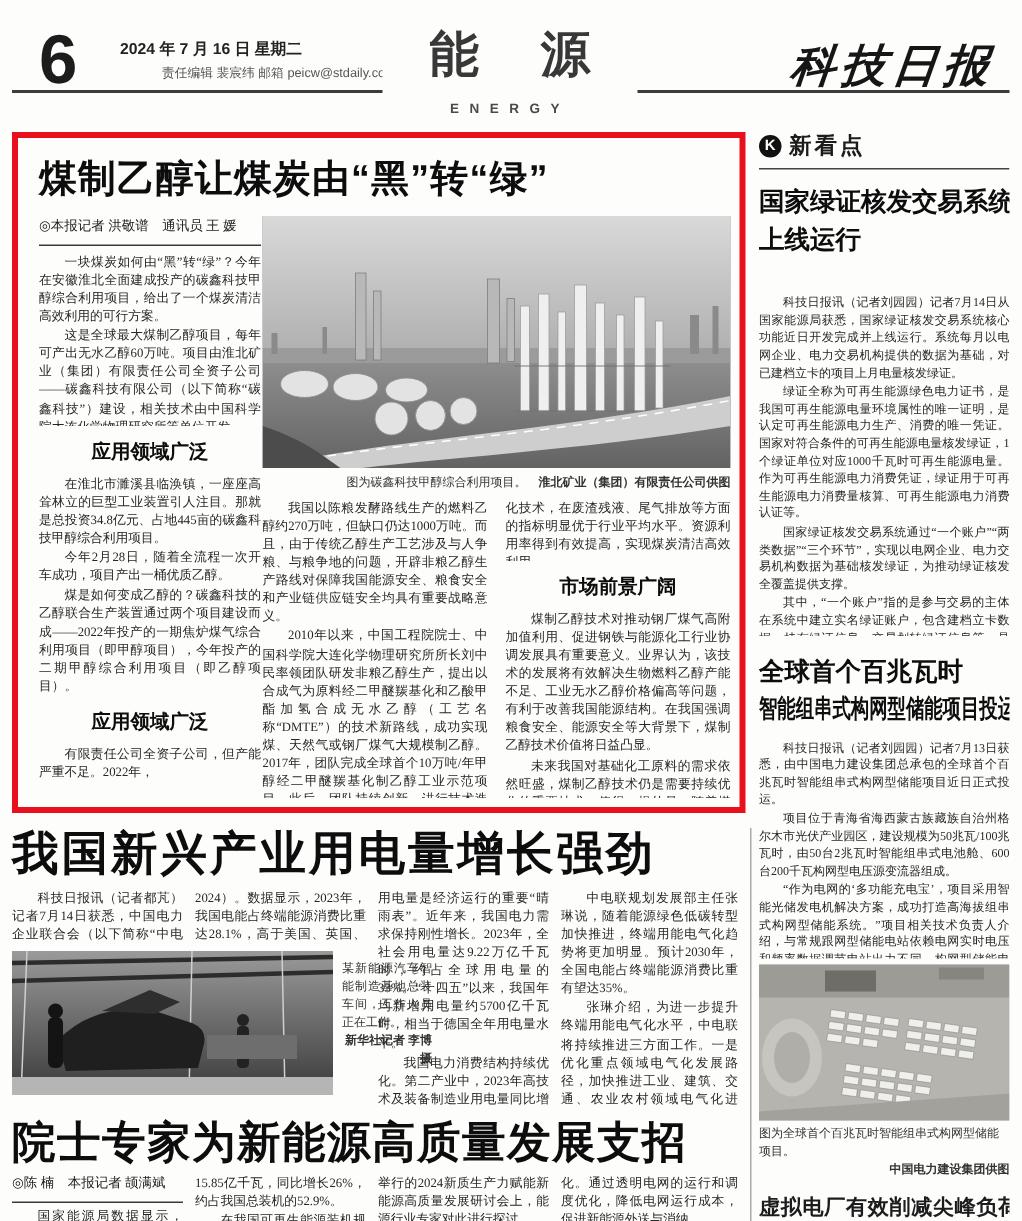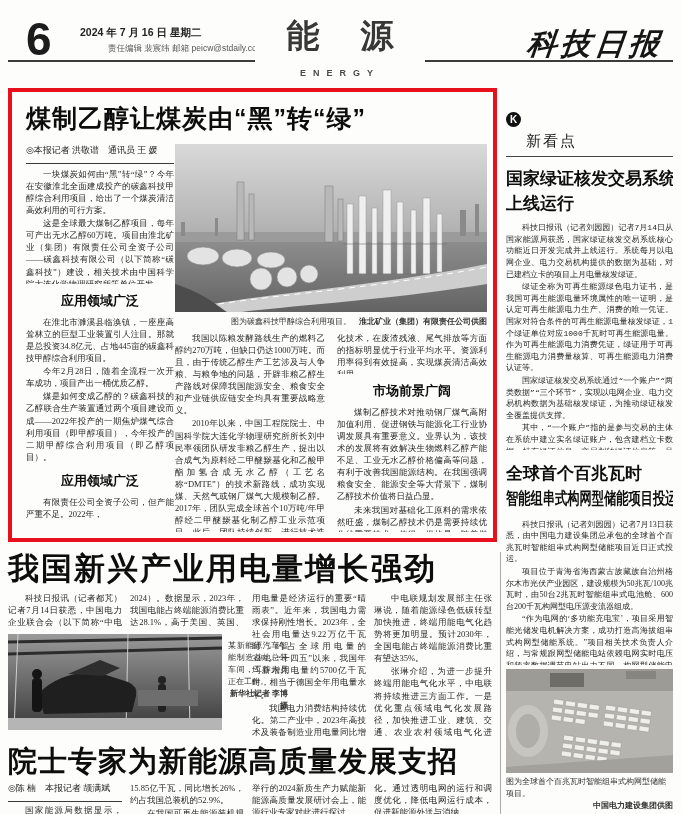--- a/index.html
+++ b/index.html
@@ -31,21 +31,21 @@
   .caption b { font-size:8px; }
 
   
   .red-box { border:4px solid #e8101c; background:transparent; }
 
   
   .sb-head { display:flex; align-items:center; gap:5px; }
   .sb-logo { width:15px; height:15px; border-radius:50%; background:#111; color:#fff;
              font-family:"Liberation Sans",sans-serif; font-weight:900; font-size:10px;
              display:flex; align-items:center; justify-content:center; }
-  .sb-label { font-family:"Liberation Sans",sans-serif; font-weight:400; font-size:15px; letter-spacing:2px;margin-top:44px; }
+  .sb-label { font-family:"Liberation Sans",sans-serif; font-weight:700; font-size:15px; letter-spacing:2px; }
   .sb-rule { border-top:1.5px solid #444; margin-top:5px; }
   .sb-title { font-family:"Liberation Sans",sans-serif; font-weight:900; font-size:17px; line-height:1.45; color:#0d0d0d; white-space:nowrap; }
   .sb-title-condensed { transform:scaleX(.72); transform-origin:left center; }
   .sb-title-m { font-family:"Liberation Sans",sans-serif; font-weight:900; font-size:14px; letter-spacing:.5px; white-space:nowrap; }
   .sb-body { font-size:8px; line-height:1.45; text-align:justify; overflow:hidden; color:#262626; }
   .sb-body p { margin:0 0 1px 0; text-indent:2em; }
 
   .vrule { border-left:1px solid #aaa; }
   .photo-frame { overflow:hidden; background:#9a9a9a; }
   .photo-frame svg { display:block; }
@@ -260,21 +260,21 @@
 
     <div class="sb-head">
       <span class="sb-logo">K</span>
       <span class="sb-label">新看点</span>
     </div>
     <div class="sb-rule"></div>
 
     <div style="margin-top:10px;">
       <div class="sb-title">国家绿证核发交易系统</div>
       <div class="sb-title">上线运行</div>
-      <div class="sb-body" style="margin-top:6px; height:228px;font-family:Liberation Mono, monospace;">
+      <div class="sb-body" style="margin-top:24px; height:228px;">
         <p>科技日报讯（记者刘园园）记者7月14日从国家能源局获悉，国家绿证核发交易系统核心功能近日开发完成并上线运行。系统每月以电网企业、电力交易机构提供的数据为基础，对已建档立卡的项目上月电量核发绿证。</p>
         <p>绿证全称为可再生能源绿色电力证书，是我国可再生能源电量环境属性的唯一证明，是认定可再生能源电力生产、消费的唯一凭证。国家对符合条件的可再生能源电量核发绿证，1个绿证单位对应1000千瓦时可再生能源电量。作为可再生能源电力消费凭证，绿证用于可再生能源电力消费量核算、可再生能源电力消费认证等。</p>
         <p>国家绿证核发交易系统通过“一个账户”“两类数据”“三个环节”，实现以电网企业、电力交易机构数据为基础核发绿证，为推动绿证核发全覆盖提供支撑。</p>
         <p>其中，“一个账户”指的是参与交易的主体在系统中建立实名绿证账户，包含建档立卡数据、持有绿证信息、交易划转绿证信息等，是绿证核发交易的“权威底账”。“两类数据”分别指的是基础数据和确权数据。基础数据由国家可再生能源信息管理中心及北京、广州、内蒙古电力交易中心的相关系统平台实时传输，确权数据由可再生能源发电企业或项目业主按需自主填报。“三个环节”指的是通过绿证核发事前初核、事中自动比对、事后异议处理等三个环节实现全流程闭环管理，确保核发工作准确可靠。</p>
 
       </div>
     </div>
 
     <div style="margin-top:12px;">
       <div class="sb-title">全球首个百兆瓦时</div>

